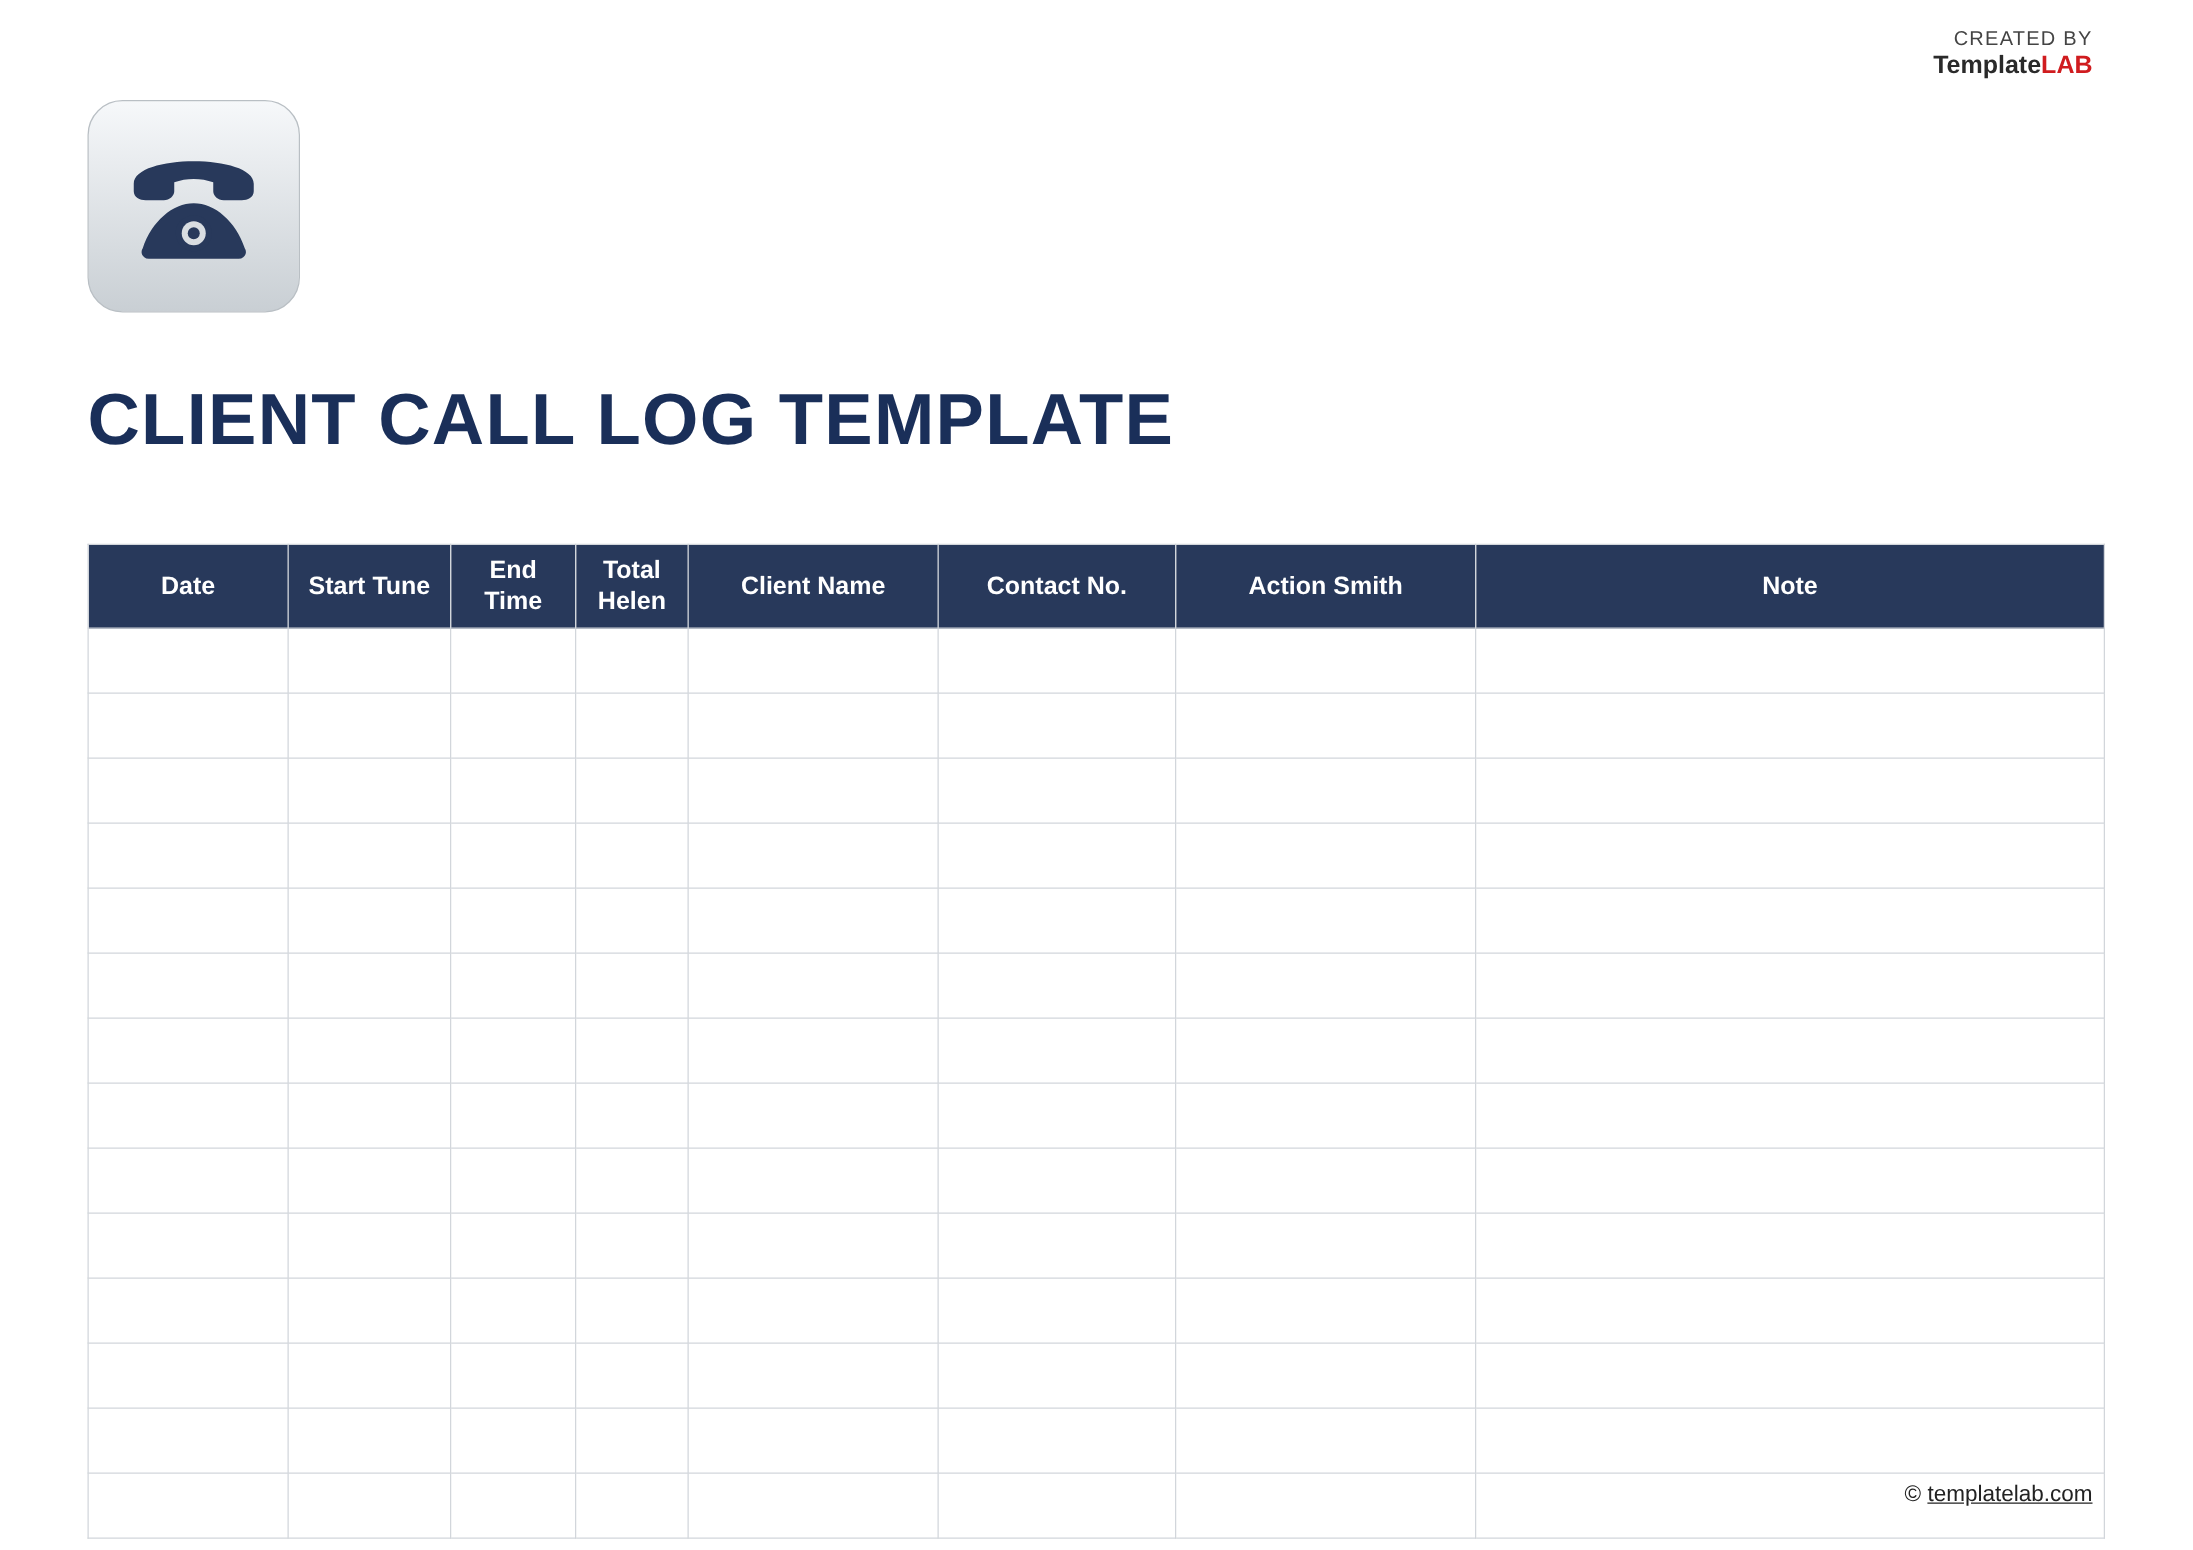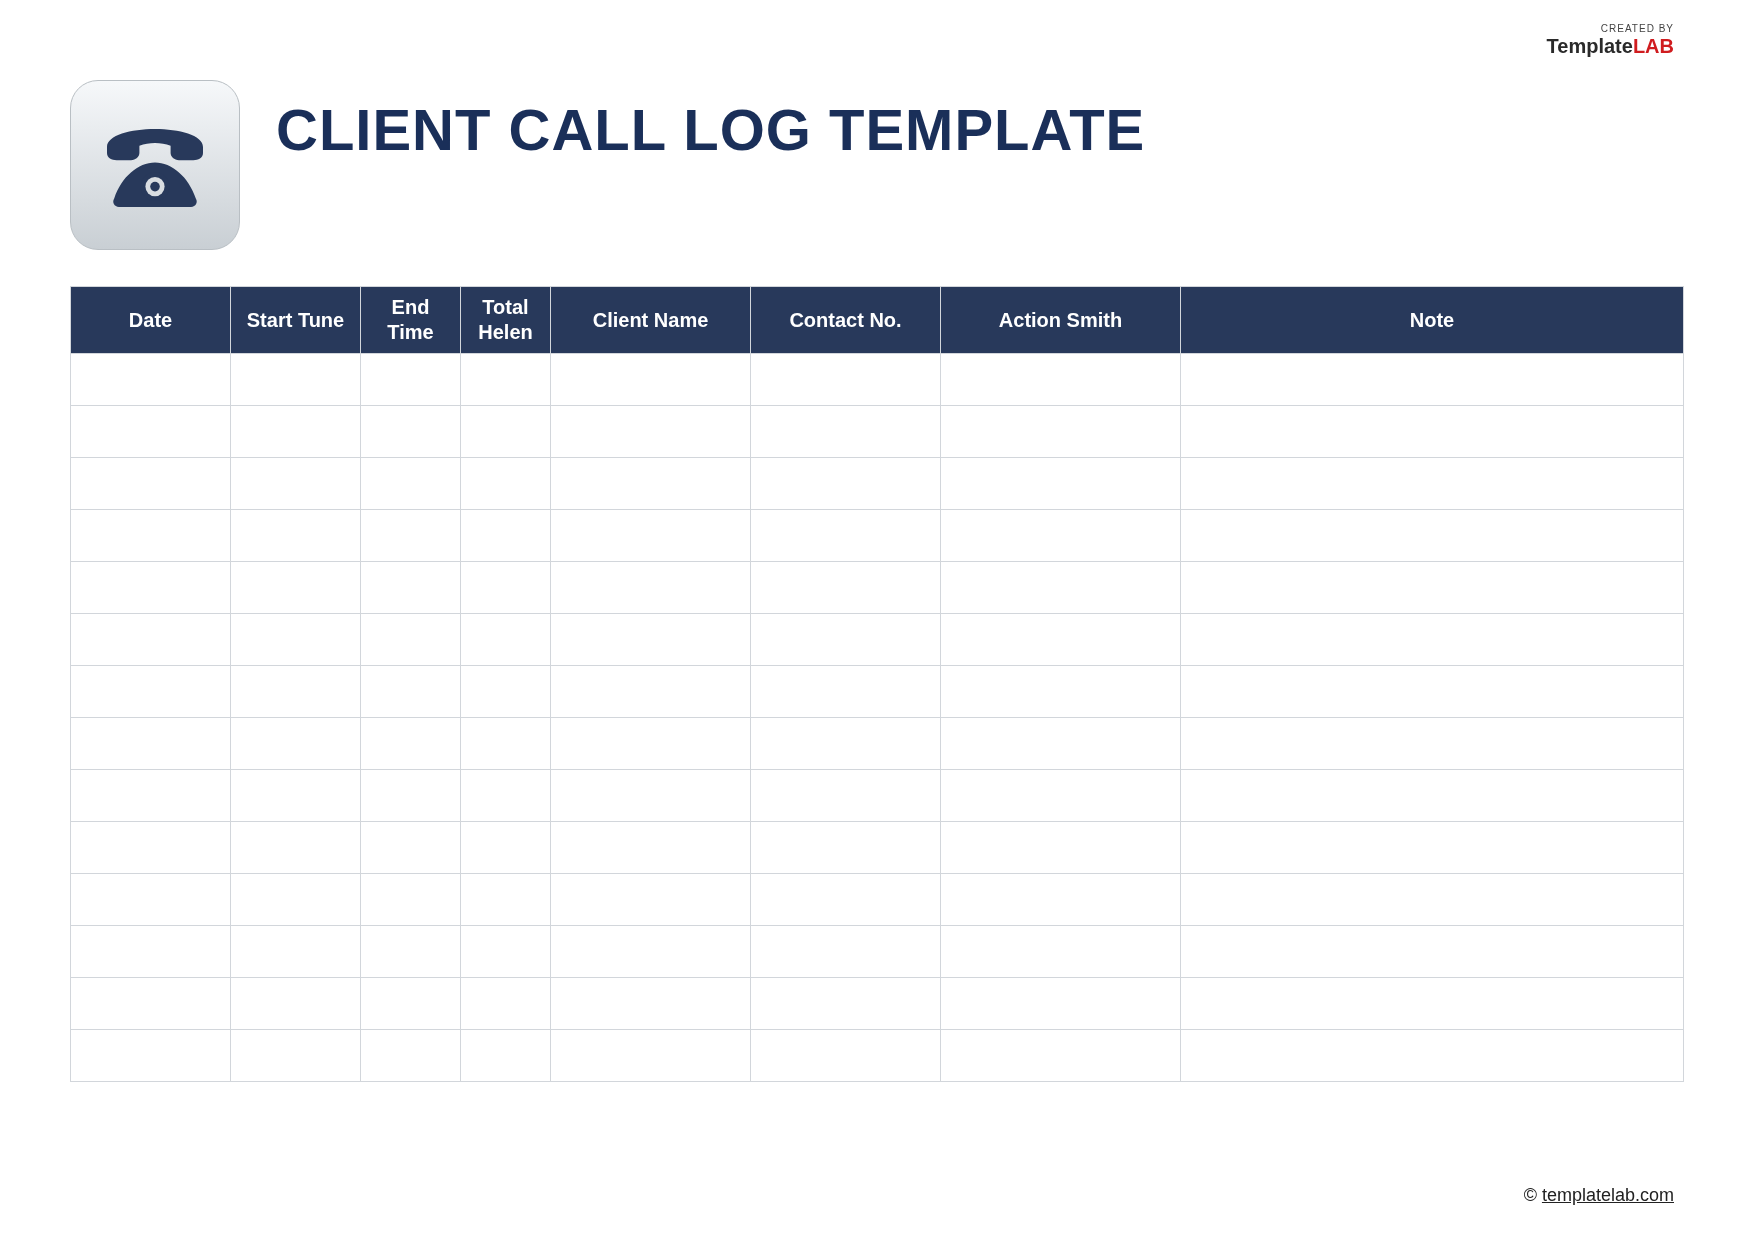--- a/index.html
+++ b/index.html
@@ -12,36 +12,37 @@
     padding: 30px 70px 40px 70px;
   }
   .brand {
     position: absolute;
     top: 24px;
     right: 80px;
     text-align: right;
     line-height: 1;
   }
   .brand .created {
-    font-size: 10px;
+    font-size: 16px;
     letter-spacing: 1px;
     color: #444;
     margin-bottom: 2px;
   }
   .brand .logo {
     font-size: 20px;
     font-weight: 700;
   }
   .brand .logo .t1 { color: #2a2a2a; }
   .brand .logo .t3 { color: #d01c1f; font-weight:800;}
   .header {
     display: flex;
     align-items: flex-start;
     gap: 36px;
     margin-top: 50px;
+    flex-direction: column;
   }
   .phone-icon-box {
     width: 170px;
     height: 170px;
     border-radius: 28px;
     background: linear-gradient(to bottom, #f6f8fa, #c9cfd4);
     border: 1px solid #b9bfc4;
     display:flex;
     align-items:center;
     justify-content:center;
@@ -72,21 +73,21 @@
     font-size: 14px;
     color: #555;
     padding-top: 4px;
     letter-spacing: .4px;
   }
   .meta-wrap { position:relative; }
   .meta-wrap .meta-label { position:absolute; top:100%; left:0; margin-top:4px;}
   table.call-log {
     width: 100%;
     border-collapse: collapse;
-    margin-top: 36px;
+    margin-top: 66px;
     table-layout: fixed;
   }
   table.call-log th {
     background: #28395b;
     color:#fff;
     font-weight:700;
     font-size:20px;
     padding: 8px 6px;
     border: 1px solid #d2d6db;
     text-align:center;

